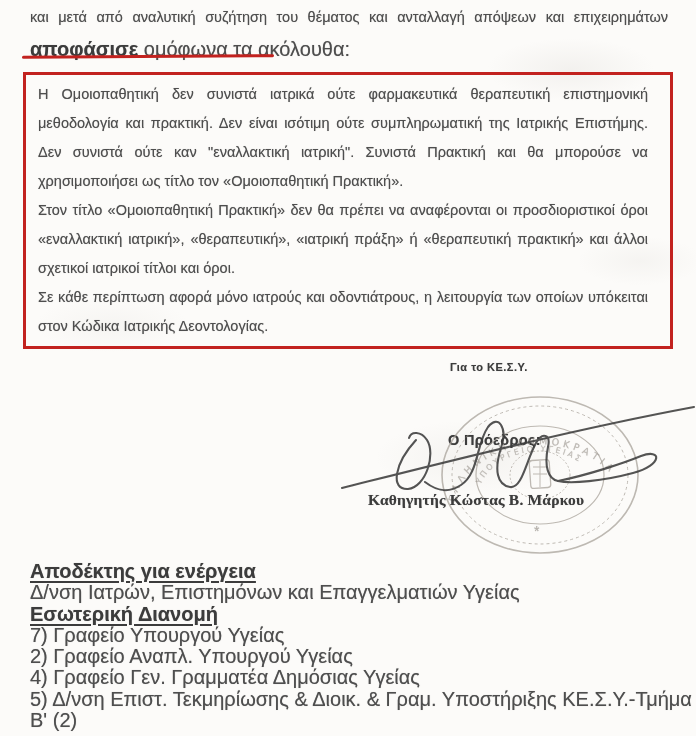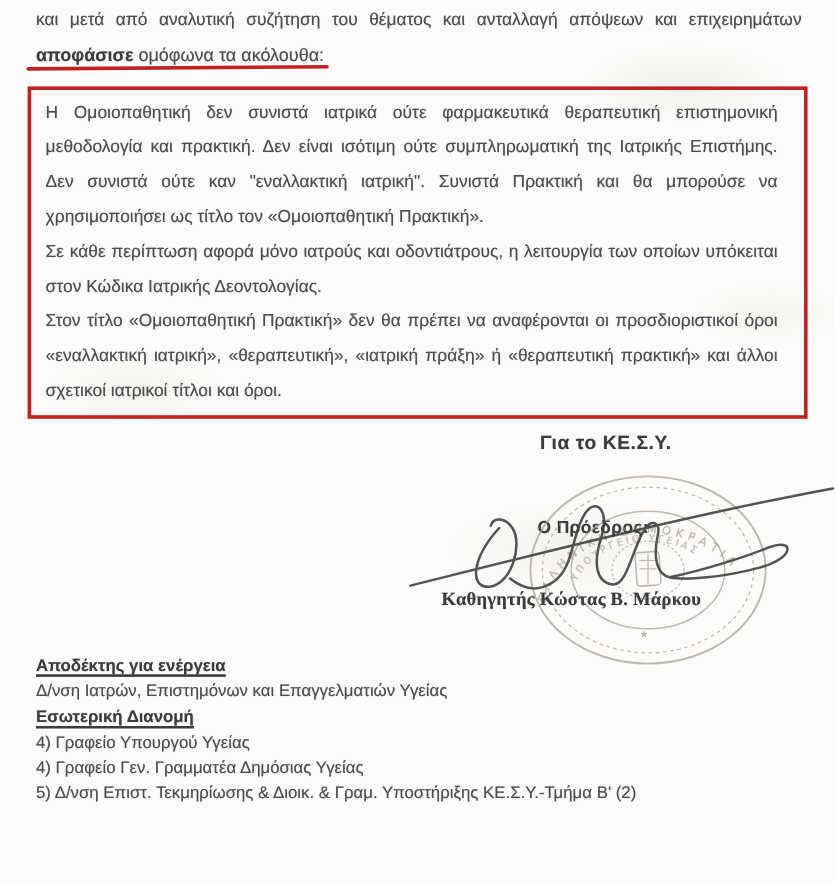--- a/index.html
+++ b/index.html
@@ -26,63 +26,63 @@
       radial-gradient(ellipse 90px 35px at 92% 45%, rgba(185,180,172,.10), transparent 70%);
     text-shadow:0 0 .7px rgba(78,78,78,.55);
   }
   .abs{position:absolute;}
   
   .intro-l1{
     left:30px;top:8px;width:638px;
     font-size:14.5px;line-height:19px;
     text-align:justify;text-align-last:justify;
   }
-  .intro-l2{left:30px;top:38px;font-size:15px;}
+  .intro-l2{left:30px;top:38px;font-size:20px;}
   .intro-l2 b{color:var(--ink-bold);}
   .red-underline{
     left:22px;top:55px;width:252px;height:3px;
     background:var(--annotation-red);border-radius:2px;
     transform:rotate(-.4deg);
   }
   
   .red-box{
     left:23px;top:72px;width:650px;min-height:268px;
     border:3px solid var(--annotation-red);
     padding:5px 22px 5px 12px;
     font-size:14.5px;line-height:29px;
     text-align:justify;
   }
   .red-box p{margin:0;}
   
-  .sig-for{left:450px;top:361px;font-weight:bold;font-size:16px;color:var(--ink-bold);letter-spacing:.5px;}
+  .sig-for{left:450px;top:361px;font-weight:bold;font-size:11px;color:var(--ink-bold);letter-spacing:.5px;}
   .sig-pres{left:448px;top:389px;font-weight:bold;font-size:14.5px;color:var(--ink-bold);letter-spacing:.3px;margin-top:43px;}
   .sig-svg{left:330px;top:390px;width:366px;height:170px;}
   .sig-name{left:368px;top:491px;font-weight:bold;font-size:15.5px;color:var(--ink-bold);letter-spacing:.2px;white-space:nowrap;font-family:Liberation Serif, serif;}
   
-  .footer{left:30px;top:544px;font-size:14px;line-height:21.3px;}
+  .footer{left:30px;top:561px;font-size:20px;line-height:21.3px;}
   .f-h{
     font-weight:bold;color:var(--ink-bold);
     text-decoration:underline;text-decoration-thickness:1.5px;text-underline-offset:3px;
   }
   .stamp-txt{font-size:9.5px;letter-spacing:4px;fill:var(--stamp-gray);font-family:"DejaVu Sans",sans-serif;}
   .stamp-txt-inner{font-size:8px;letter-spacing:2.5px;fill:var(--stamp-gray);font-family:"DejaVu Sans",sans-serif;}
 </style>
 </head>
 <body>
 
 <div class="page">
 
   <div class="abs intro-l1">και μετά από αναλυτική συζήτηση του θέματος και ανταλλαγή απόψεων και επιχειρημάτων</div>
   <div class="abs intro-l2"><b>αποφάσισε</b><span> ομόφωνα τα ακόλουθα:</span></div>
   <div class="abs red-underline"></div>
 
   <div class="abs red-box">
     <p>Η Ομοιοπαθητική δεν συνιστά ιατρικά ούτε φαρμακευτικά θεραπευτική επιστημονική μεθοδολογία και πρακτική. Δεν είναι ισότιμη ούτε συμπληρωματική της Ιατρικής Επιστήμης. Δεν συνιστά ούτε καν "εναλλακτική ιατρική". Συνιστά Πρακτική και θα μπορούσε να χρησιμοποιήσει ως τίτλο τον «Ομοιοπαθητική Πρακτική».</p>
+    <p>Στον τίτλο «Ομοιοπαθητική Πρακτική» δεν θα πρέπει να αναφέρονται οι προσδιοριστικοί όροι «εναλλακτική ιατρική», «θεραπευτική», «ιατρική πράξη» ή «θεραπευτική πρακτική» και άλλοι σχετικοί ιατρικοί τίτλοι και όροι.</p>
     <p>Σε κάθε περίπτωση αφορά μόνο ιατρούς και οδοντιάτρους, η λειτουργία των οποίων υπόκειται στον Κώδικα Ιατρικής Δεοντολογίας.</p>
-    <p>Στον τίτλο «Ομοιοπαθητική Πρακτική» δεν θα πρέπει να αναφέρονται οι προσδιοριστικοί όροι «εναλλακτική ιατρική», «θεραπευτική», «ιατρική πράξη» ή «θεραπευτική πρακτική» και άλλοι σχετικοί ιατρικοί τίτλοι και όροι.</p>
   </div>
 
   <div class="abs sig-for">Για το ΚΕ.Σ.Υ.</div>
   <div class="abs sig-pres">Ο Πρόεδρος:</div>
 
   <svg class="abs sig-svg" viewBox="0 0 366 170">
     <defs>
       <filter id="soft">
           <feGaussianBlur stdDeviation="0.55"></feGaussianBlur>
         </filter>
@@ -111,18 +111,19 @@
       <path d="M 228,91 C 258,85 294,73 311,66 C 332,58 333,75 303,83 C 273,91 241,94 228,91"></path>
     </g>
   </svg>
 
   <div class="abs sig-name">Καθηγητής Κώστας Β. Μάρκου</div>
 
   <div class="abs footer">
     <div class="f-h">Αποδέκτης για ενέργεια</div>
     <div>Δ/νση Ιατρών, Επιστημόνων και Επαγγελματιών Υγείας</div>
     <div class="f-h">Εσωτερική Διανομή</div>
-    <div>4) Γραφείο Υπουργού Υγείας</div>
+    <div>7) Γραφείο Υπουργού Υγείας</div>
+    <div>2) Γραφείο Αναπλ. Υπουργού Υγείας</div>
     <div>4) Γραφείο Γεν. Γραμματέα Δημόσιας Υγείας</div>
     <div>5) Δ/νση Επιστ. Τεκμηρίωσης &amp; Διοικ. &amp; Γραμ. Υποστήριξης ΚΕ.Σ.Υ.-Τμήμα Β' (2)</div>
   </div>
 
 </div>
 
 </body></html>

